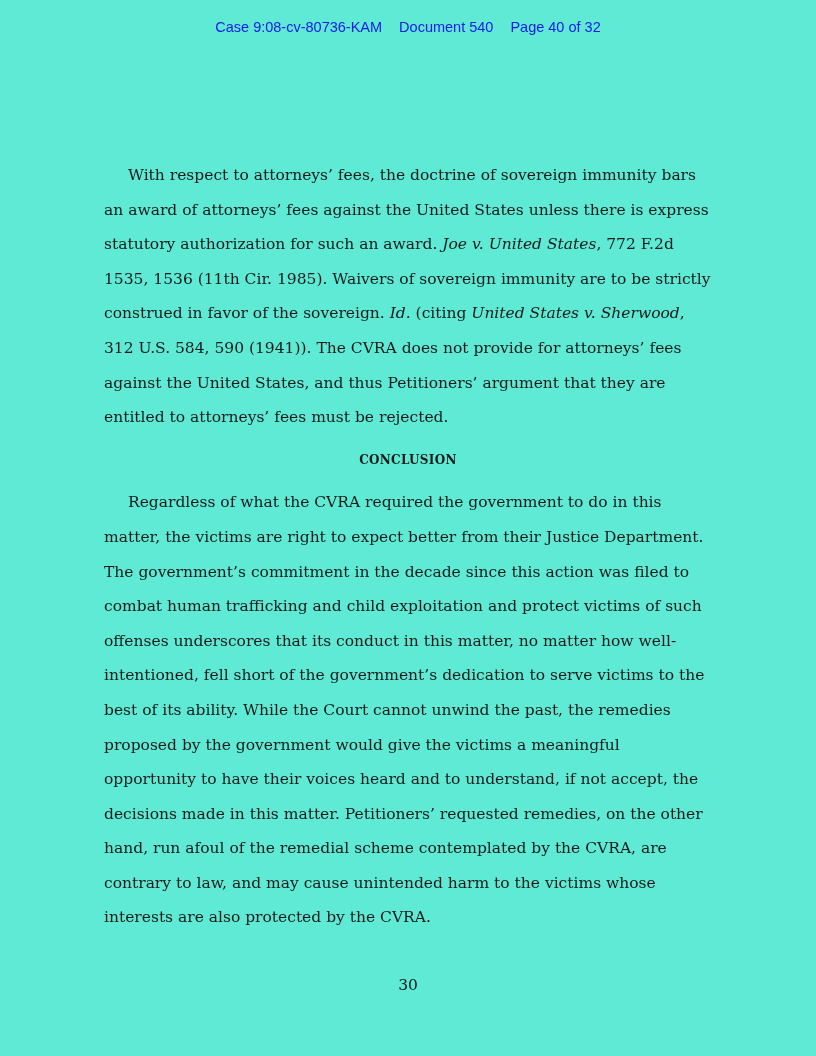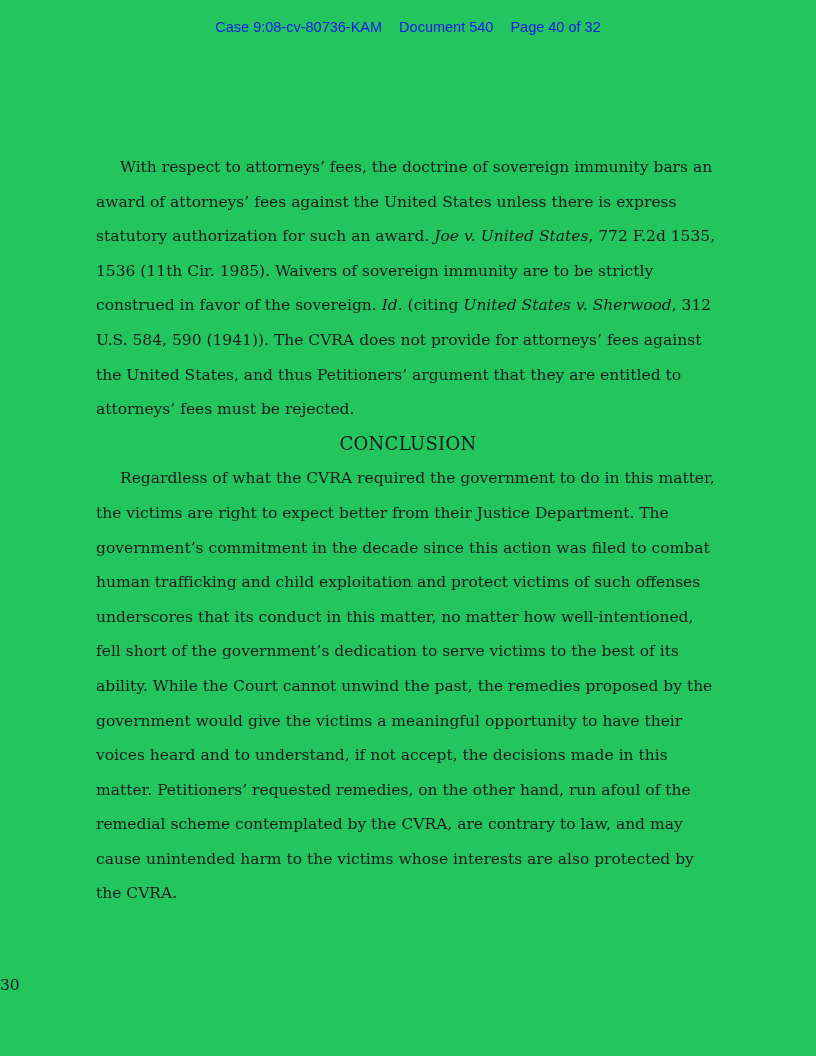--- a/index.html
+++ b/index.html
@@ -4,21 +4,21 @@
 <style>
   html, body {
     margin: 0;
     padding: 0;
     background: #ffffff;
   }
   .page {
     position: relative;
     width: 816px;
     height: 1056px;
-    background: #22c55e;
+    background: #5eead4;
     overflow: hidden;
     font-family: "DejaVu Serif", serif;
     color: #1b1b1b;
   }
   .court-header {
     position: absolute;
     top: 19px;
     left: 0;
     right: 0;
     display: flex;
@@ -32,39 +32,40 @@
   .content {
     position: absolute;
     left: 96px;
     right: 96px;
     top: 150px;
     font-size: 15.5px;
     line-height: 34.6px;
     text-align: left;
   }
   .para {
-    margin: 0;
+    margin: 8px;
     text-indent: 24px;
   }
   .para i {
     font-style: italic;
   }
   .heading {
     margin: 0;
-    font-size: 18px;
+    font-size: 12px;
     line-height: 34.6px;
-    font-weight: normal;
+    font-weight: bold;
     text-align: center;
     letter-spacing: 0.3px;
   }
   .page-footer {
     position: absolute;
     bottom: 62px;
     left: 0;
     right: 0;
+    text-align: center;
     font-size: 15.5px;
   }
 </style>
 </head>
 <body>
 
 <div class="page">
 
   <header class="court-header" style="color: rgb(26, 26, 230);">
     <span>Case 9:08-cv-80736-KAM</span>

